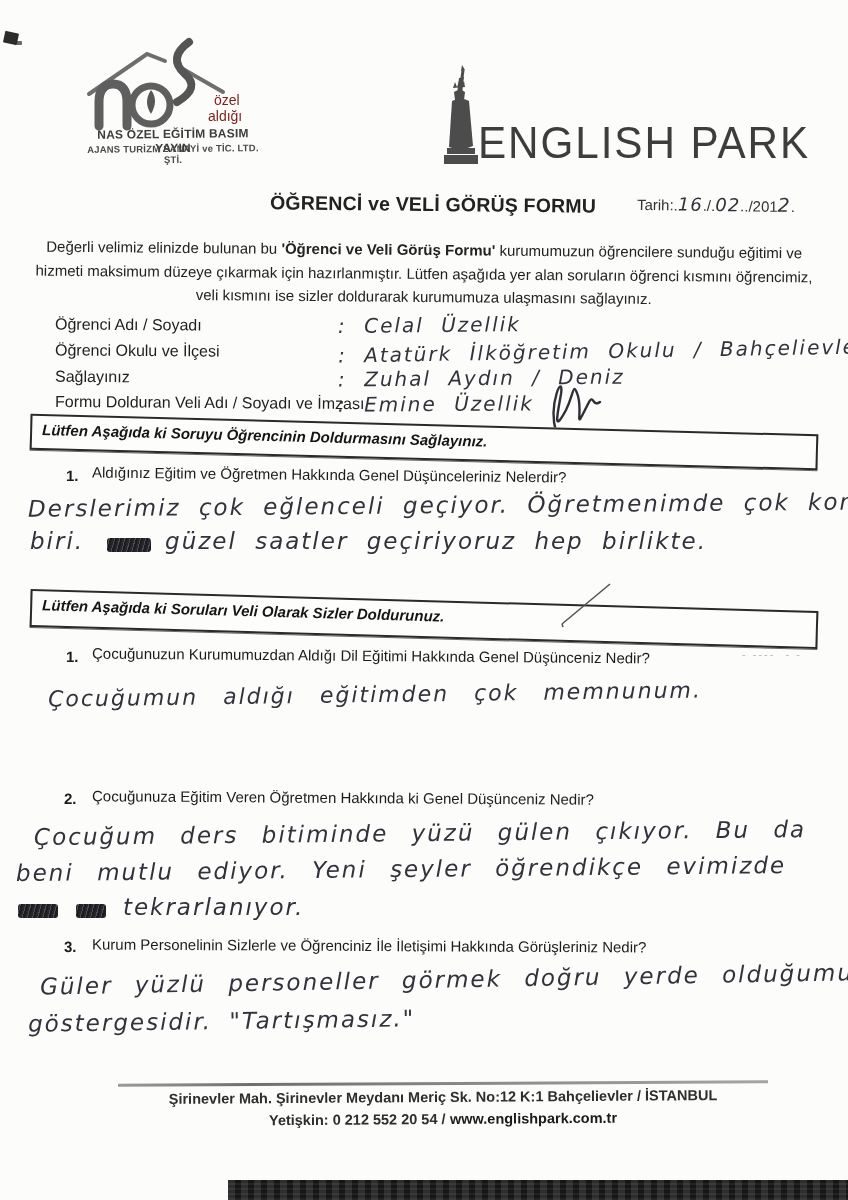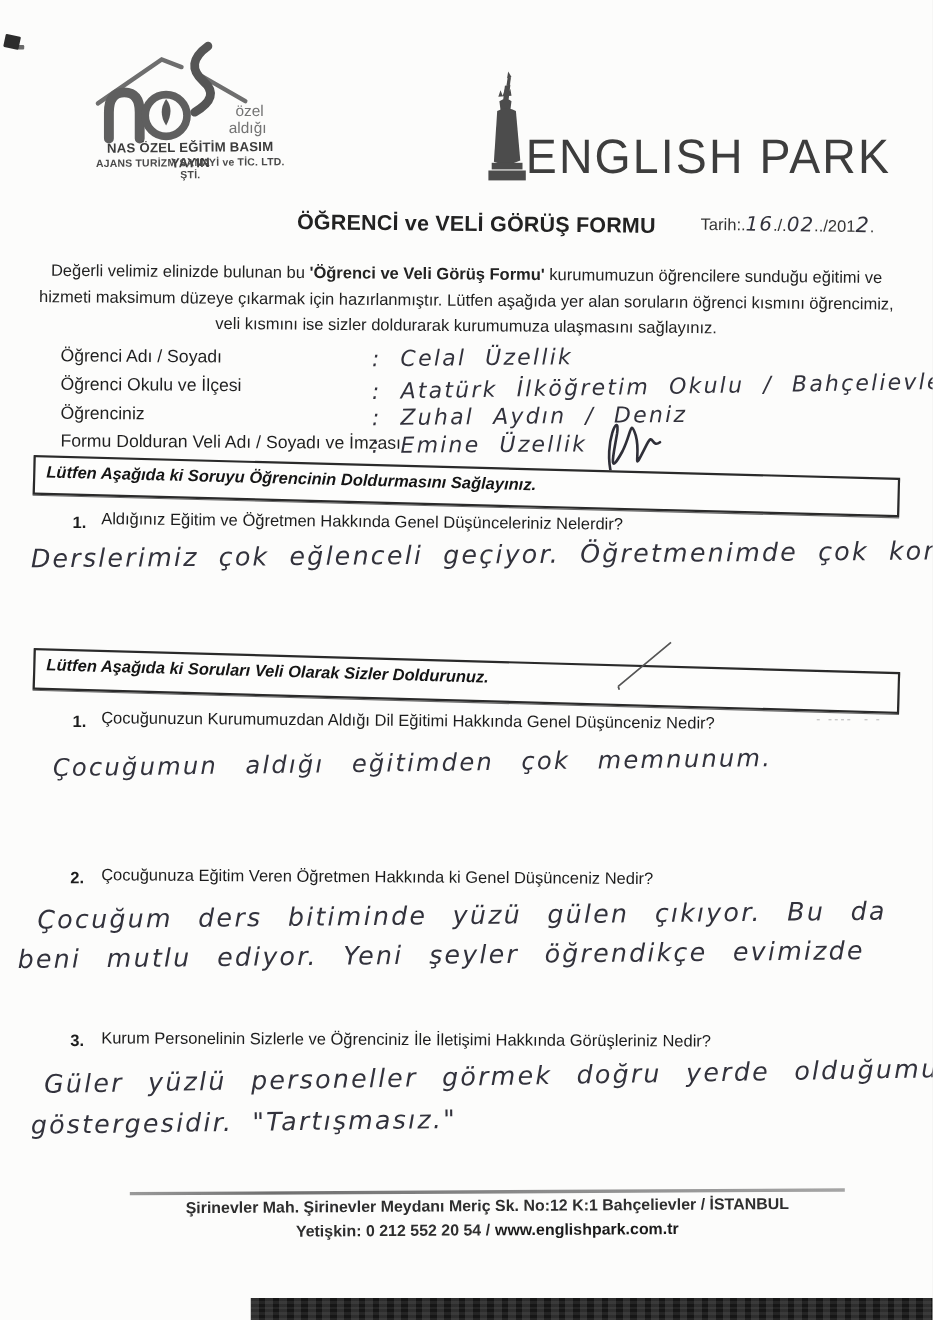--- a/index.html
+++ b/index.html
@@ -17,21 +17,21 @@
   .scribble{display:inline-block;height:14px;border-radius:3px;vertical-align:middle;
             background:repeating-linear-gradient(105deg,#26262b 0 2px,#4d4d55 2px 3px,#1b1b20 3px 5px);}
   .dotted{color:#333;}
   .artifact-bar{background:#161616;
       background-image:repeating-linear-gradient(90deg,rgba(255,255,255,.10) 0 7px,rgba(0,0,0,0) 7px 13px),
                        repeating-linear-gradient(0deg,rgba(255,255,255,.06) 0 2px,rgba(0,0,0,0) 2px 5px);}
   .speck{background:#2c2c2c;border-radius:1px;}
   .brand-text{font-size:44px;letter-spacing:2px;color:#3d3d3d;font-weight:400;transform:scaleX(.96);transform-origin:left;}
   .pubcap1{font-size:12px;font-weight:bold;color:#3c3c3c;letter-spacing:.2px;}
   .pubcap2{font-size:9.5px;font-weight:bold;color:#4a4a4a;letter-spacing:.2px;}
-  .pubtag{font-size:14px;color:#737373;}
+  .pubtag{font-size:14px;color:#7f1d1d;}
   .footer-line{font-size:14.5px;color:#2e2e2e;font-weight:bold;}
   .divider{background:linear-gradient(90deg,#9a9a9a,#6f6f6f 20%,#8d8d8d 60%,#a5a5a5);}
 </style>
 </head>
 <body>
 
 <div class="page">
 
   <div class="abs speck" style="left:4px;top:32px;width:14px;height:12px;transform:rotate(12deg);"></div>
   <div class="abs speck" style="left:16px;top:41px;width:6px;height:4px;opacity:.7;"></div>
@@ -71,57 +71,67 @@
   <div class="abs" style="left:637px;top:193px;transform:rotate(.8deg);white-space:nowrap;">
     <span class="print dotted" style="font-size:15px;">Tarih:.</span><span class="hand" style="font-size:18px;letter-spacing:1px;word-spacing:0;">16</span><span class="print dotted" style="font-size:15px;">./.</span><span class="hand" style="font-size:18px;letter-spacing:1px;word-spacing:0;">02</span><span class="print dotted" style="font-size:15px;">../201</span><span class="hand" style="font-size:19px;letter-spacing:1px;word-spacing:0;">2</span><span class="print dotted" style="font-size:15px;">.</span>
   </div>
 
   <div class="abs print" style="left:34px;top:238px;width:780px;font-size:15px;line-height:23.5px;text-align:center;transform:rotate(.5deg);">
     <span>Değerli velimiz elinizde bulunan bu </span><span style="font-weight:bold;">'Öğrenci ve Veli Görüş Formu'</span><span> kurumumuzun öğrencilere sunduğu eğitimi ve hizmeti maksimum düzeye çıkarmak için hazırlanmıştır. Lütfen aşağıda yer alan soruların öğrenci kısmını öğrencimiz, veli kısmını ise sizler doldurarak kurumumuza ulaşmasını sağlayınız.</span>
   </div>
 
   <div class="abs label" style="left:55px;top:316px;transform:rotate(.4deg);">Öğrenci Adı / Soyadı</div>
   <div class="abs label" style="left:55px;top:342px;transform:rotate(.4deg);">Öğrenci Okulu ve İlçesi</div>
-  <div class="abs label" style="left:55px;top:368px;transform:rotate(.4deg);">Öğrenciniz</div>
+  <div class="abs label" style="left:55px;top:368px;transform:rotate(.4deg);">Sağlayınız</div>
   <div class="abs label" style="left:55px;top:394px;transform:rotate(.4deg);">Formu Dolduran Veli Adı / Soyadı ve İmzası</div>
 
   <div class="abs hand" style="left:338px;top:313px;font-size:20px;transform:rotate(-.6deg);">: Celal Üzellik</div>
   <div class="abs hand" style="left:338px;top:339px;font-size:20px;transform:rotate(-1deg);">: Atatürk İlköğretim Okulu / Bahçelievler</div>
   <div class="abs hand" style="left:338px;top:366px;font-size:20px;transform:rotate(-.6deg);">: Zuhal Aydın / Deniz</div>
   <div class="abs hand" style="left:338px;top:392px;font-size:20px;transform:rotate(-.4deg);">: Emine Üzellik</div>
 
   <svg class="abs" style="left:540px;top:368px;" width="82" height="70" viewBox="0 0 82 70">
     <path d="M16,64 C8,34 24,4 21,26 C18,44 12,68 26,42 C34,26 33,12 38,28 C43,46 33,66 48,36 C54,24 52,40 60,34" fill="none" stroke="#2f2f38" stroke-width="2.4" stroke-linecap="round"></path>
   </svg>
 
   <div class="abs secbox" style="left:30px;top:424px;width:784px;height:32px;transform:rotate(1.5deg);">
     <div class="sechead">Lütfen Aşağıda ki Soruyu Öğrencinin Doldurmasını Sağlayınız.</div>
   </div>
 
   <div class="abs qnum" style="left:66px;top:467px;transform:rotate(.6deg);">1.</div>
   <div class="abs qtext" style="left:92px;top:466px;transform:rotate(.6deg);">Aldığınız Eğitim ve Öğretmen Hakkında Genel Düşünceleriniz Nelerdir?</div>
 
   <div class="abs hand" style="left:28px;top:492px;font-size:23px;transform:rotate(-.5deg);">Derslerimiz çok eğlenceli geçiyor. Öğretmenimde çok komik</div>
+  <div class="abs" style="left:30px;top:528px;white-space:nowrap;">
+    <span class="hand" style="font-size:23px;">biri.</span>
+    <span class="scribble" style="width:44px;margin:0 10px 0 18px;"></span>
+    <span class="hand" style="font-size:23px;">güzel saatler geçiriyoruz hep birlikte.</span>
+  </div>
 
   <div class="abs secbox" style="left:30px;top:600px;width:784px;height:34px;transform:rotate(1.6deg);">
     <div class="sechead">Lütfen Aşağıda ki Soruları Veli Olarak Sizler Doldurunuz.</div>
   </div>
   <svg class="abs" style="left:552px;top:582px;" width="62" height="48" viewBox="0 0 62 48">
     <path d="M58,2 L10,42 M10,42 l1,3" fill="none" stroke="#555" stroke-width="1.6"></path>
   </svg>
   <div class="abs" style="left:742px;top:648px;color:#b5b5b5;font-size:11px;letter-spacing:2px;">-&nbsp;----&nbsp;&nbsp;-&nbsp;-</div>
 
   <div class="abs qnum" style="left:66px;top:648px;transform:rotate(.5deg);">1.</div>
   <div class="abs qtext" style="left:92px;top:647px;transform:rotate(.5deg);">Çocuğunuzun Kurumumuzdan Aldığı Dil Eğitimi Hakkında Genel Düşünceniz Nedir?</div>
   <div class="abs hand" style="left:48px;top:682px;font-size:22px;word-spacing:16px;transform:rotate(-.8deg);">Çocuğumun aldığı eğitimden çok memnunum.</div>
 
   <div class="abs qnum" style="left:64px;top:790px;transform:rotate(.4deg);">2.</div>
   <div class="abs qtext" style="left:92px;top:789px;transform:rotate(.4deg);">Çocuğunuza Eğitim Veren Öğretmen Hakkında ki Genel Düşünceniz Nedir?</div>
   <div class="abs hand" style="left:34px;top:820px;font-size:23px;word-spacing:14px;transform:rotate(-.6deg);">Çocuğum ders bitiminde yüzü gülen çıkıyor. Bu da</div>
   <div class="abs hand" style="left:16px;top:856px;font-size:23px;word-spacing:14px;transform:rotate(-.6deg);">beni mutlu ediyor. Yeni şeyler öğrendikçe evimizde</div>
+  <div class="abs" style="left:18px;top:894px;white-space:nowrap;">
+    <span class="scribble" style="width:40px;"></span>
+    <span class="scribble" style="width:30px;margin-left:14px;"></span>
+    <span class="hand" style="font-size:23px;margin-left:12px;">tekrarlanıyor.</span>
+  </div>
 
   <div class="abs qnum" style="left:64px;top:938px;transform:rotate(.3deg);">3.</div>
   <div class="abs qtext" style="left:92px;top:937px;transform:rotate(.3deg);">Kurum Personelinin Sizlerle ve Öğrenciniz İle İletişimi Hakkında Görüşleriniz Nedir?</div>
   <div class="abs hand" style="left:40px;top:966px;font-size:23px;word-spacing:13px;transform:rotate(-1deg);">Güler yüzlü personeller görmek doğru yerde olduğumuzun</div>
   <div class="abs hand" style="left:28px;top:1008px;font-size:23px;word-spacing:8px;transform:rotate(-.8deg);">göstergesidir. "Tartışmasız."</div>
 
   <div class="abs divider" style="left:118px;top:1082px;width:650px;height:3px;transform:rotate(-.3deg);"></div>
   <div class="abs footer-line" style="left:118px;top:1089px;width:650px;text-align:center;transform:rotate(-.4deg);">Şirinevler Mah. Şirinevler Meydanı Meriç Sk. No:12 K:1 Bahçelievler / İSTANBUL</div>
   <div class="abs" style="left:118px;top:1110px;width:650px;text-align:center;transform:rotate(-.4deg);">
     <span class="footer-line" style="font-weight:bold;">Yetişkin: 0 212 552 20 54 /</span>

